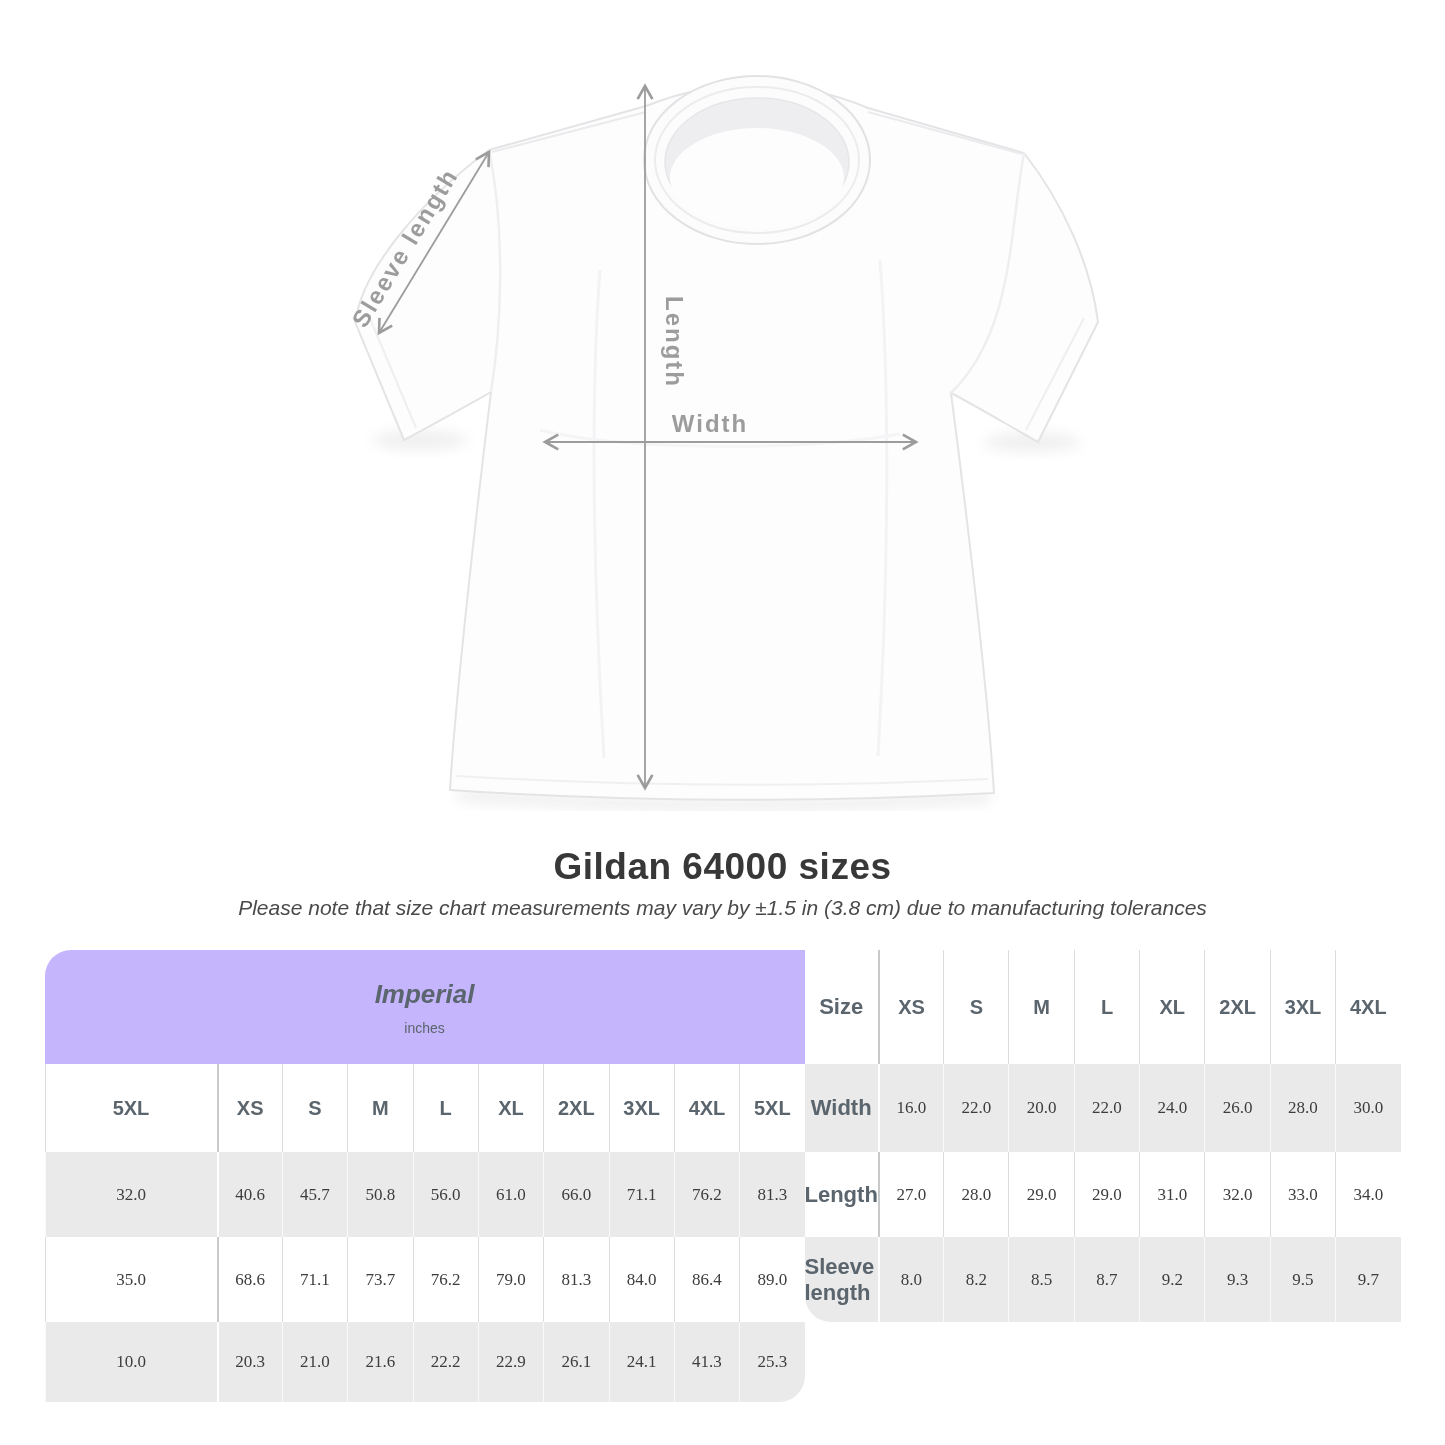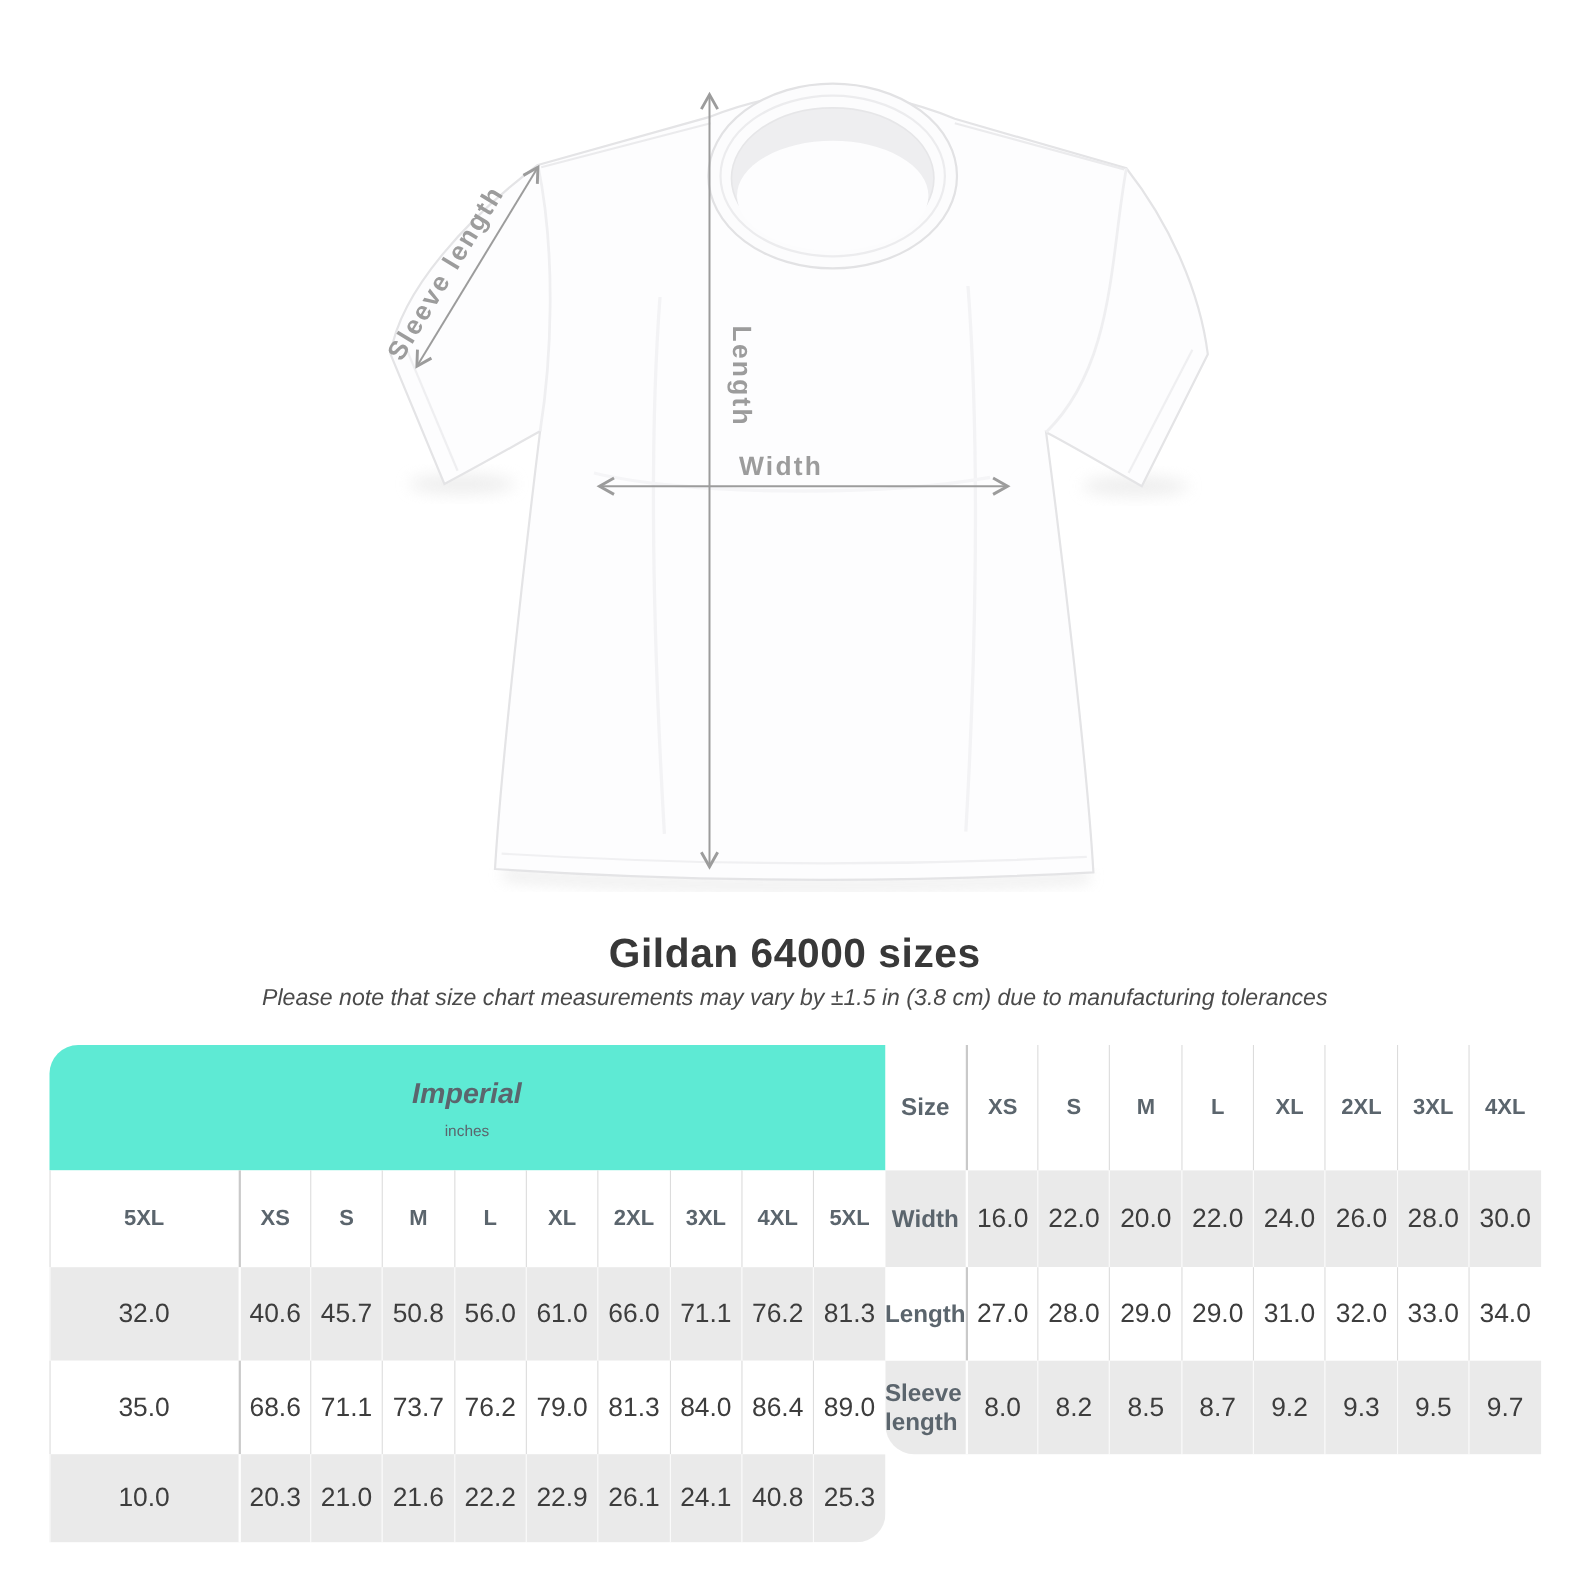--- a/index.html
+++ b/index.html
@@ -33,21 +33,21 @@
   }
   
   .table {
     width: 1356px;
     margin: 0 auto;
     display: grid;
     grid-template-columns: 172px repeat(18, 1fr);
     grid-template-rows: 114px 88px 85px 85px 80px;
   }
   .band {
-    background: #5eead4;
+    background: #c4b5fd;
     display: flex;
     flex-direction: column;
     align-items: center;
     justify-content: center;
     gap: 10px;
   }
   .band-imp { grid-column: 1 / 11; border-top-left-radius: 26px; }
   .band-met { grid-column: 11 / 20; border-top-right-radius: 26px; }
   .band-title {
     font-size: 26px;
@@ -75,22 +75,23 @@
     font-size: 22px;
     font-weight: bold;
     color: #5b656d;
   }
   .sz {
     font-size: 20px;
     font-weight: bold;
     color: #5b656d;
   }
   .v {
-    font-size: 24px;
+    font-size: 17px;
     color: #3d3d3d;
+    font-family: Liberation Serif, serif;
   }
   .bl { border-bottom-left-radius: 26px; }
   .br { border-bottom-right-radius: 26px; }
 </style>
 </head>
 <body>
 
 <div class="diagram-wrap">
   <svg width="1445" height="830" viewBox="0 0 1445 830">
     <defs>
@@ -236,15 +237,15 @@
   <div class="c v rg sep1">9.5</div>
   <div class="c v rg sep1">9.7</div>
   <div class="c v rg sep1">10.0</div>
   <div class="c v rg sep2">20.3</div>
   <div class="c v rg sep1">21.0</div>
   <div class="c v rg sep1">21.6</div>
   <div class="c v rg sep1">22.2</div>
   <div class="c v rg sep1">22.9</div>
   <div class="c v rg sep1">26.1</div>
   <div class="c v rg sep1">24.1</div>
-  <div class="c v rg sep1">40.8</div>
+  <div class="c v rg sep1">41.3</div>
   <div class="c v rg sep1 br">25.3</div>
 </div>
 
 </body></html>

